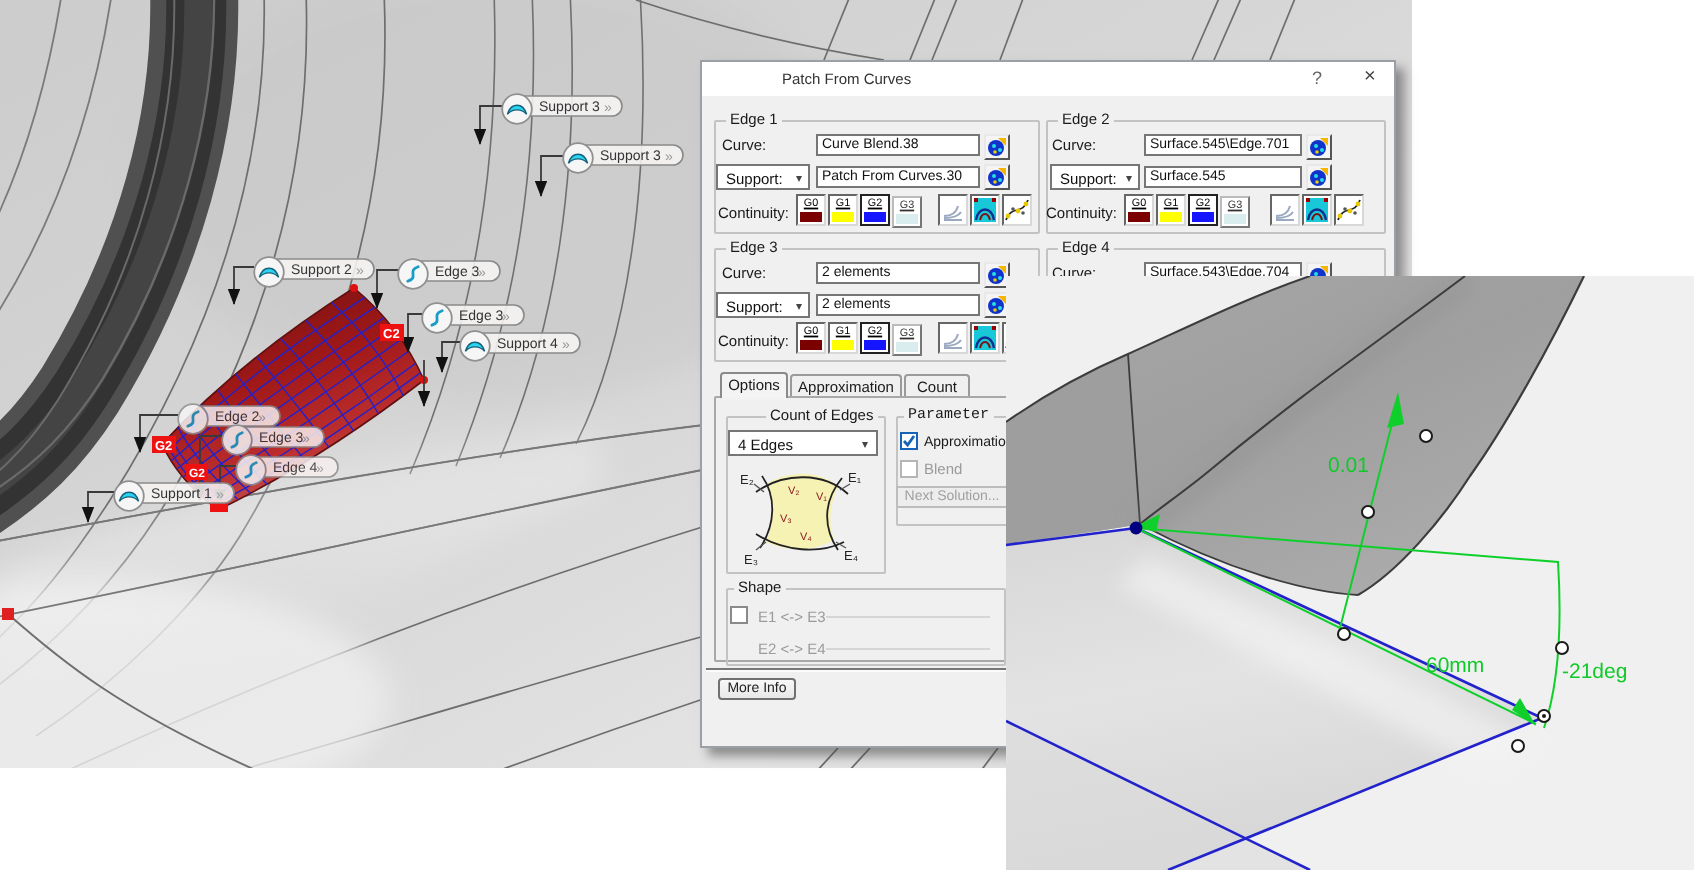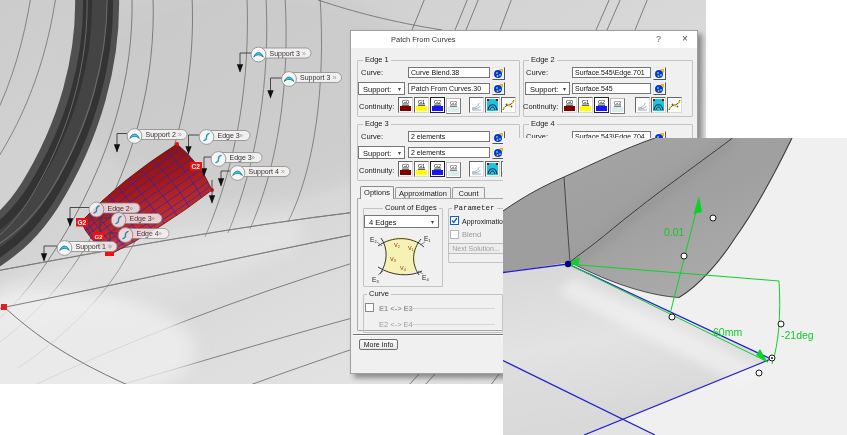--- a/index.html
+++ b/index.html
@@ -459,23 +459,23 @@
  <div class="grplbl" style="left:101px;top:173px;font-family:Liberation Mono, monospace;">Parameter</div>
  <div class="cb" style="left:99px;top:185px;border-color:#1562b7;"><svg width="7" height="7" viewBox="0 0 7 7">
         <path d="M1,3.5 L2.8,5.5 L6,1" stroke="#1562b7" stroke-width="1.4" fill="none"></path>
       </svg></div>
  <div class="lbl" style="left:111px;top:185.5px;font-size:7px;">Approximation</div>
  <div class="cb" style="left:99px;top:199px;border-color:#b5b5b5;"></div>
  <div class="lbl gray" style="left:111px;top:199px;">Blend</div>
  <div class="abs" style="left:97px;top:212px;width:56px;height:11px;background:#ededed;border:1px solid #bdbdbd;box-sizing:border-box;font-size:7px;color:#a0a0a0;text-align:center;line-height:10px;">Next Solution...</div>
 
  <div class="grp" style="left:12px;top:263px;width:138px;height:37px;"></div>
- <div class="grplbl" style="left:16px;top:259px;">Curve</div>
+ <div class="grplbl" style="left:16px;top:259px;">Shape</div>
  <div class="cb" style="left:14px;top:272px;border-color:#8a8a8a;"></div>
- <div class="lbl gray" style="left:28px;top:273px;font-weight:bold;">E1 &lt;-&gt; E3</div>
+ <div class="lbl gray" style="left:28px;top:273px;">E1 &lt;-&gt; E3</div>
  <div class="abs" style="left:62px;top:277px;width:82px;height:1px;background:#d5d5d5;"></div>
  <div class="lbl gray" style="left:28px;top:289px;">E2 &lt;-&gt; E4</div>
  <div class="abs" style="left:62px;top:293px;width:82px;height:1px;background:#d5d5d5;"></div>
 
  <div class="abs" style="left:2px;top:303px;width:344px;height:1px;background:#777;"></div>
  <div class="abs" style="left:2px;top:304px;width:344px;height:1px;background:#fbfbfb;"></div>
  <div class="abs" style="left:8px;top:308px;width:39px;height:11px;background:linear-gradient(#f8f8f8,#e8e8e8);border:1px solid #707070;border-radius:2px;box-sizing:border-box;font-size:7px;text-align:center;line-height:9px;color:#222;">More Info</div>
 </div>
 <svg id="img2" viewBox="0 0 344 297" xmlns="http://www.w3.org/2000/svg">
 <defs>

